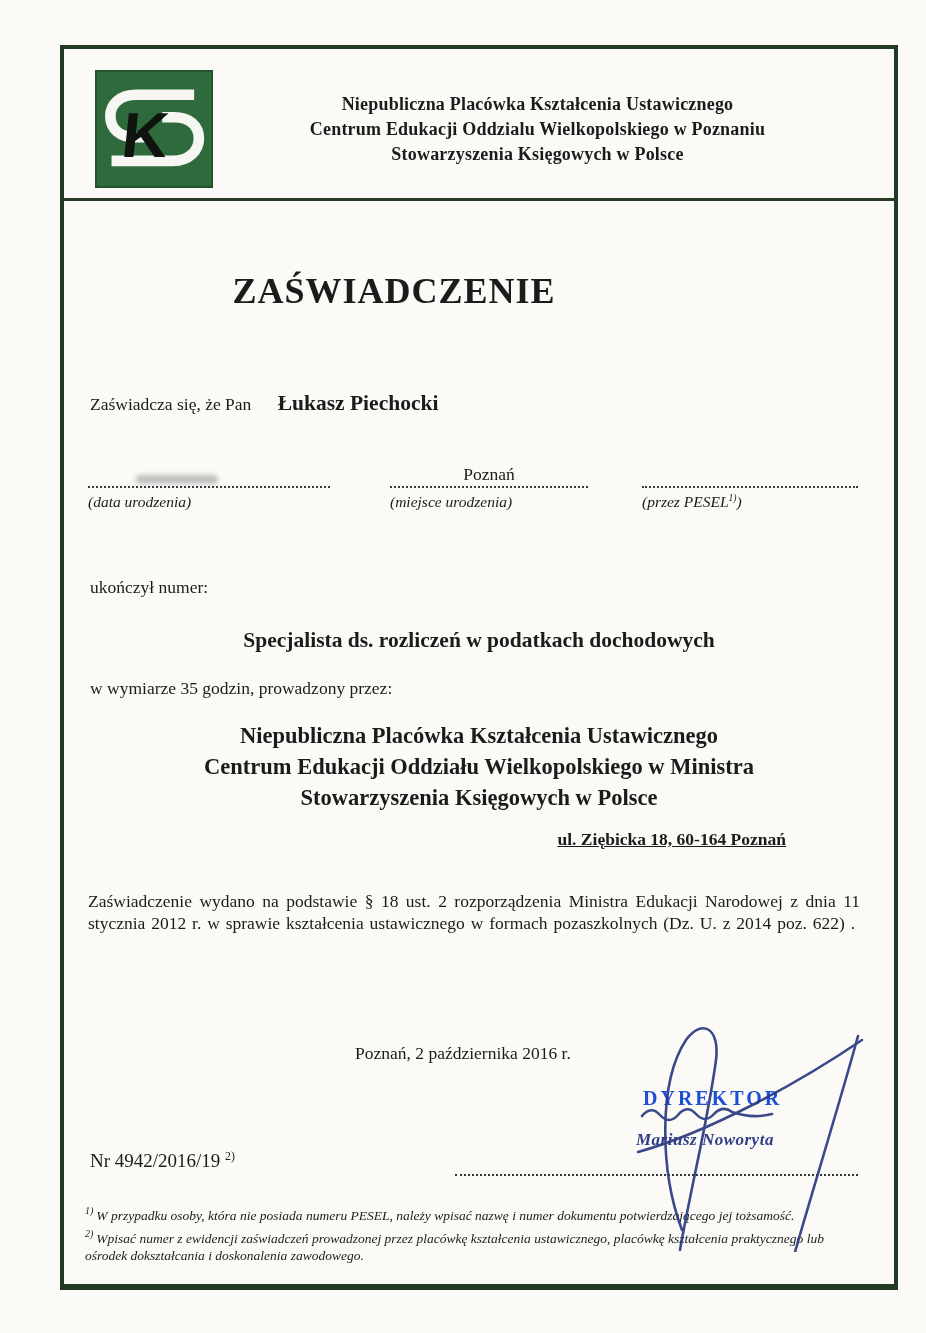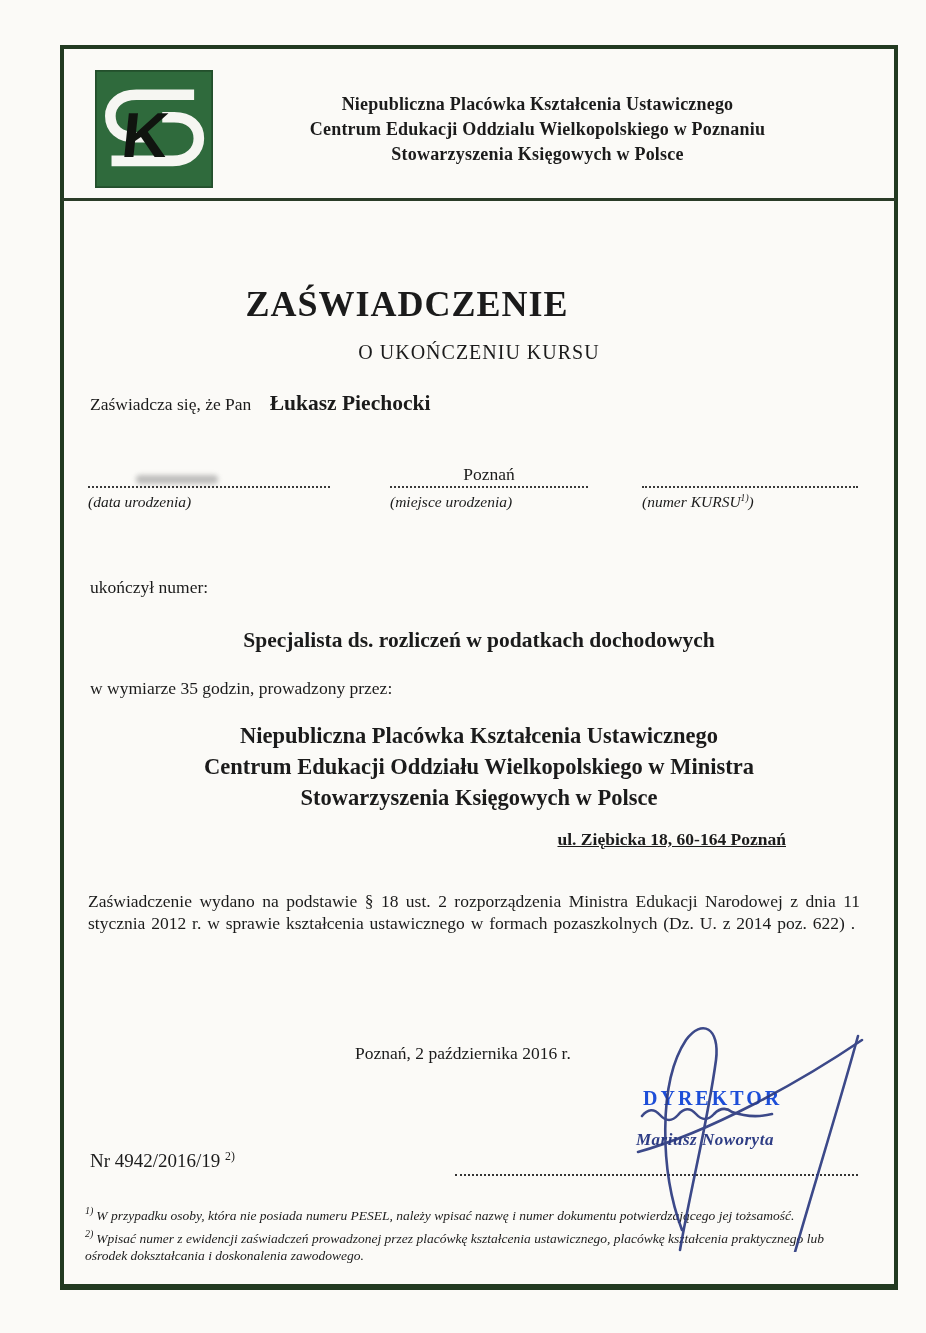--- a/index.html
+++ b/index.html
@@ -13,29 +13,29 @@
     box-sizing:border-box;border:4px solid #223a21;border-bottom-width:6px;
   }
   .sep{position:absolute;left:62px;width:834px;top:198px;height:3px;background:#2a3c28;}
   .logo{position:absolute;left:95px;top:70px;width:118px;height:118px;}
   .logo svg{width:100%;height:100%;display:block;}
   .org{
     position:absolute;left:225px;width:625px;top:92px;text-align:center;
     font-weight:bold;font-size:18px;line-height:25px;letter-spacing:.2px;
   }
   .title{
-    position:absolute;left:64px;width:660px;top:270px;margin:13px;text-align:center;
+    position:absolute;left:64px;width:660px;top:270px;margin:0;text-align:center;
     font-size:36px;font-weight:bold;letter-spacing:1px;
   }
   .subtitle{
     position:absolute;left:64px;width:830px;top:341px;text-align:center;
     font-size:20px;letter-spacing:1px;
   }
   .statement{position:absolute;left:90px;top:391px;font-size:17.5px;}
-  .stmt-name{font-size:21.5px;font-weight:bold;margin-left:14px;}
+  .stmt-name{font-size:21.5px;font-weight:bold;margin-left:22px;}
   .field-col{position:absolute;top:455px;height:60px;}
   .col1{left:88px;width:242px;}
   .col2{left:390px;width:198px;}
   .col3{left:642px;width:216px;}
   .field-value{
     position:absolute;left:0;right:0;top:0;height:30px;
     display:flex;align-items:flex-end;justify-content:center;font-size:17.5px;
   }
   .field-line{position:absolute;left:0;right:0;top:31px;border-bottom:2.5px dotted #3a3a3a;}
   .field-label{
@@ -100,21 +100,20 @@
     </svg>
   </div>
   <div class="org">
     <div>Niepubliczna Placówka Kształcenia Ustawicznego</div>
     <div>Centrum Edukacji Oddzialu Wielkopolskiego w Poznaniu</div>
     <div>Stowarzyszenia Księgowych w Polsce</div>
   </div>
   <div class="sep"></div>
 
   <h1 class="title">ZAŚWIADCZENIE</h1>
-  <div class="subtitle">O UKOŃCZENIU KURSU</div>
 
   <div class="statement">
     <span>Zaświadcza się, że Pan</span>
     <span class="stmt-name">Łukasz Piechocki</span>
   </div>
 
   <div class="field-col col1">
     <div class="smudge"></div>
     <div class="field-value"></div>
     <div class="field-line"></div>
@@ -122,21 +121,21 @@
   </div>
   <div class="field-col col2">
     <div class="field-value">Poznań</div>
     <div class="field-line"></div>
     <div class="field-label">(miejsce urodzenia)</div>
   </div>
   <div class="field-col col3">
     <div class="field-value"></div>
     <div class="field-line"></div>
     <div class="field-label">
-      <span>(numer KURSU</span><span class="sup">1)</span><span>)</span>
+      <span>(przez PESEL</span><span class="sup">1)</span><span>)</span>
     </div>
   </div>
 
   <div class="intro">ukończył numer:</div>
   <div class="course-title">Specjalista ds. rozliczeń w podatkach dochodowych</div>
   <div class="duration">w wymiarze 35 godzin, prowadzony przez:</div>
 
   <div class="provider">
     <div>Niepubliczna Placówka Kształcenia Ustawicznego</div>
     <div>Centrum Edukacji Oddziału Wielkopolskiego w Ministra</div>

